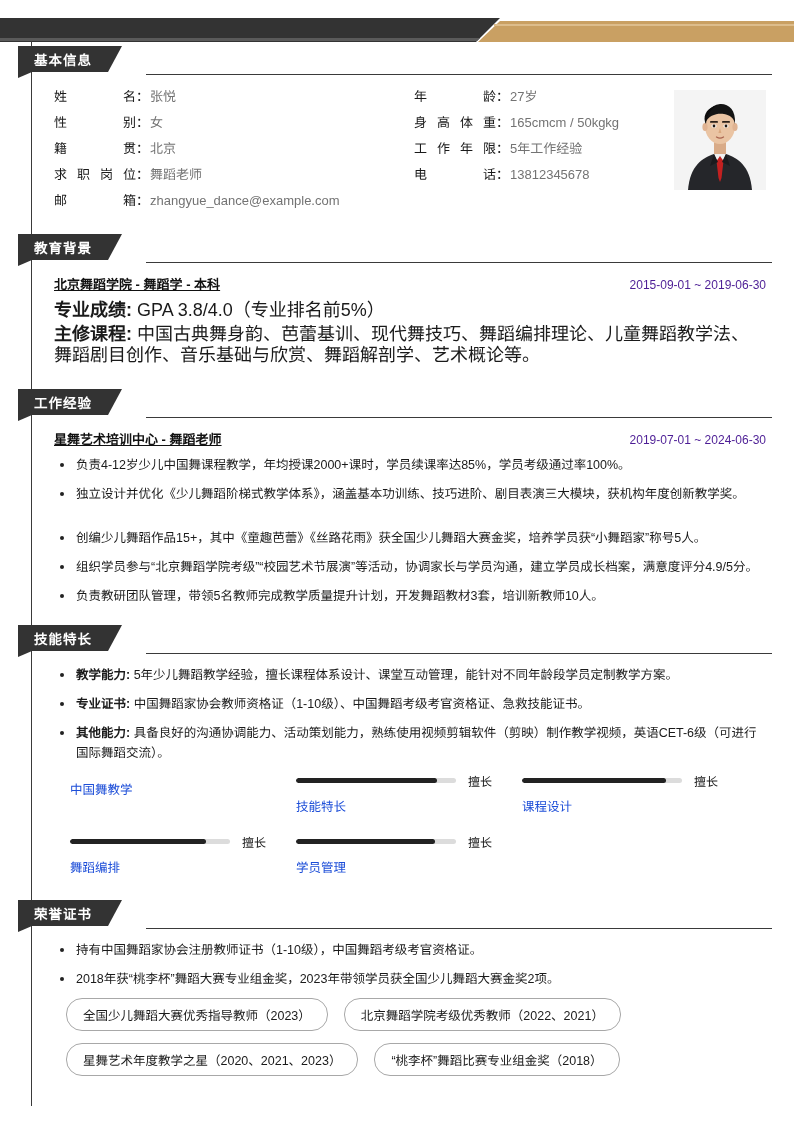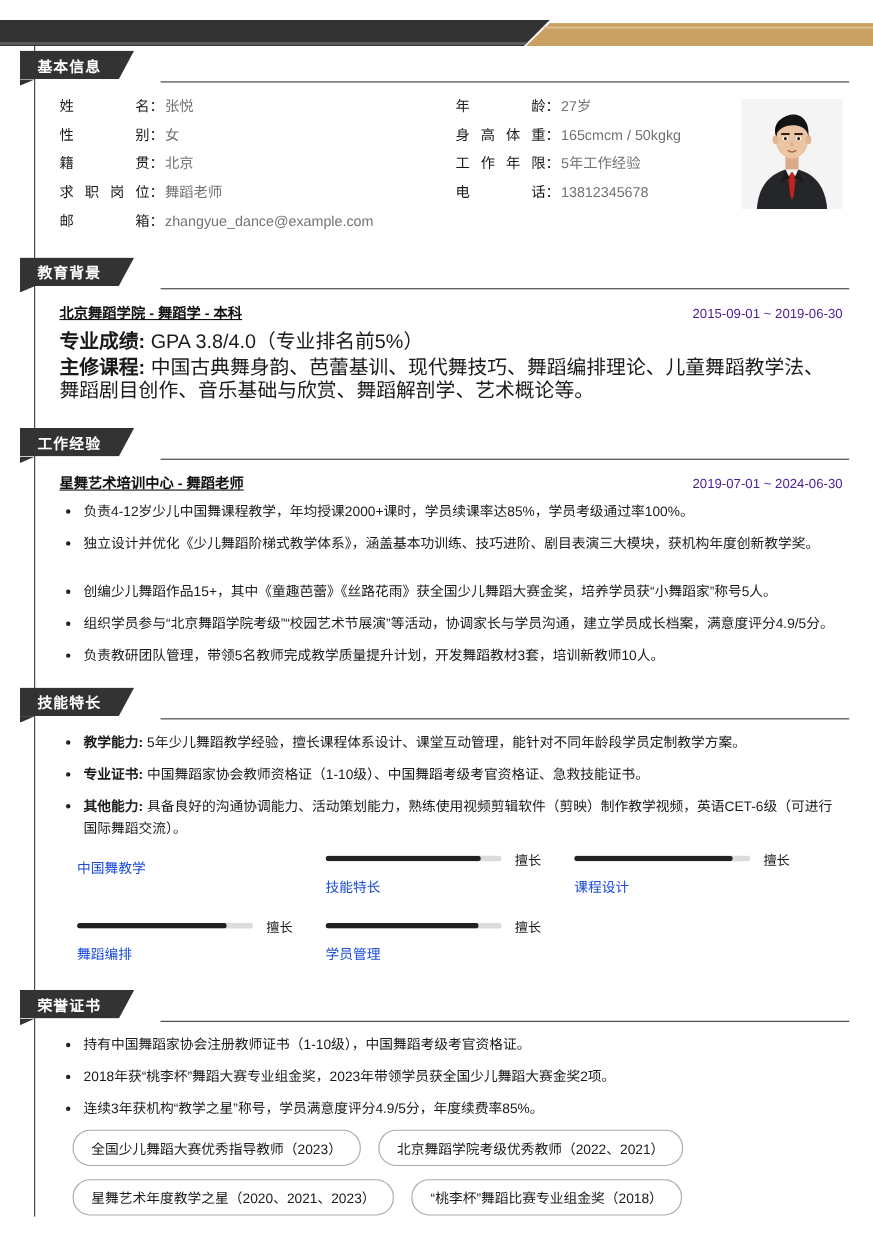--- a/index.html
+++ b/index.html
@@ -584,21 +584,20 @@
           <div class="s s2"></div>
       </div>
       <div class="tab-notch"></div>
       <div class="hr" style="left:128px; width:626px;"></div>
     </div>
 
     <div class="sec-body">
       <ul class="bullets">
         <li>持有中国舞蹈家协会注册教师证书（1-10级），中国舞蹈考级考官资格证。</li>
         <li>2018年获“桃李杯”舞蹈大赛专业组金奖，2023年带领学员获全国少儿舞蹈大赛金奖2项。</li>
-        <li>连续3年获机构“教学之星”称号，学员满意度评分4.9/5分，年度续费率85%。</li>
       </ul>
       <div class="tags">
         <span class="tag">全国少儿舞蹈大赛优秀指导教师（2023）</span>
         <span class="tag">北京舞蹈学院考级优秀教师（2022、2021）</span>
         <span class="tag">星舞艺术年度教学之星（2020、2021、2023）</span>
         <span class="tag">“桃李杯”舞蹈比赛专业组金奖（2018）</span>
       </div>
     </div>
   </div>
 

